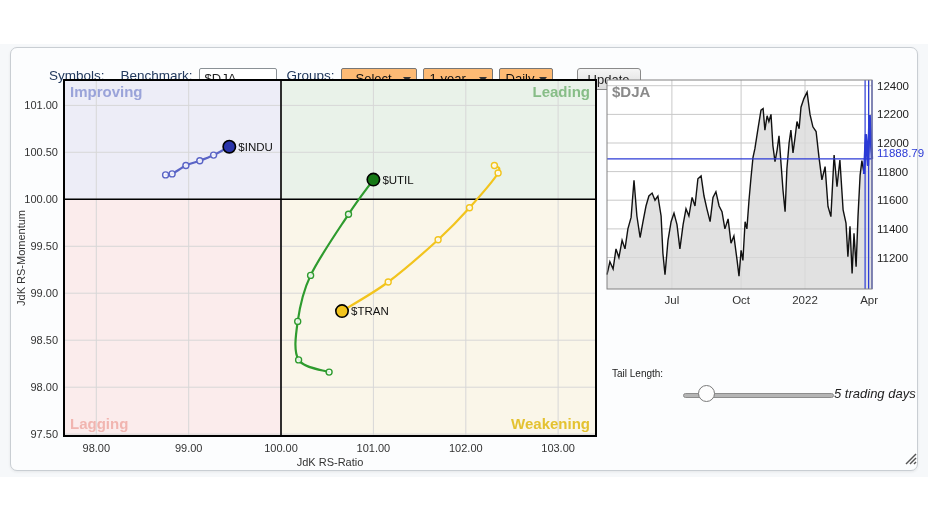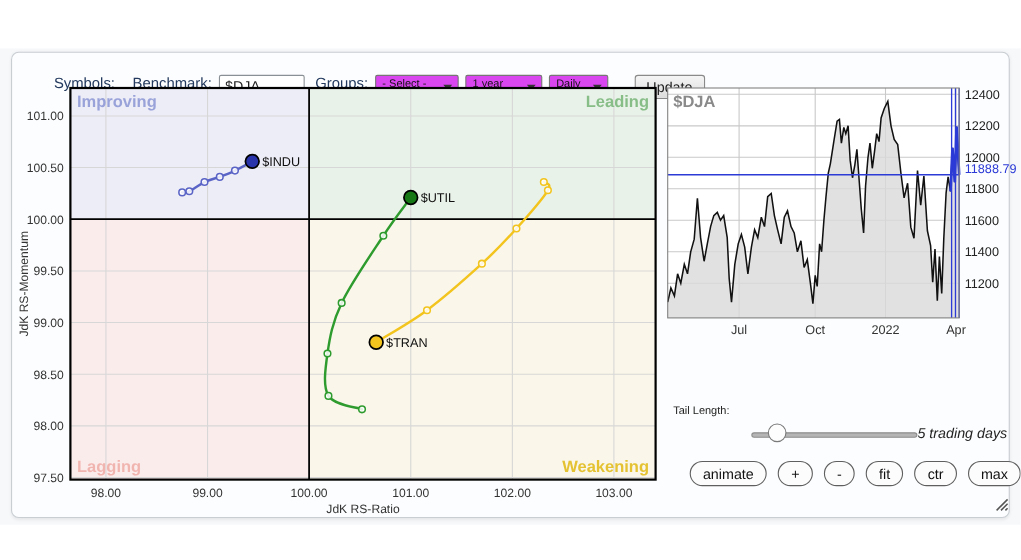--- a/index.html
+++ b/index.html
@@ -18,21 +18,21 @@
     box-shadow:0 1px 3px rgba(0,0,0,.07); }
 
   .toolbar { position:absolute; left:0; top:20px; width:100%; height:24px;
     display:flex; padding-left:38px; }
   .tb-label { font-size:13.5px; color:#233a5e; margin-right:6px; white-space:nowrap; }
   .tb-input { height:21px; border:1px solid #8a9196; border-radius:2px; background:#fff;
     font-family:"Liberation Sans",sans-serif; font-size:13px; color:#222; padding:0 5px; }
   #symbols-input { width:278px; }
   #benchmark-input { width:78px; margin-right:10px; }
   .tb-select { position:relative; height:21px; border:1px solid #767676; border-radius:2px;
-    background:#d946ef; font-size:10px; color:#111; padding:2px 18px 0 6px; margin-right:6px;
+    background:#fdba74; font-size:13px; color:#111; padding:2px 18px 0 6px; margin-right:6px;
     white-space:nowrap; cursor:default; }
   .caret { position:absolute; right:5px; top:8px; width:0; height:0;
     border-left:4px solid transparent; border-right:4px solid transparent; border-top:5px solid #333; }
   .update-btn { height:22px; margin-left:18px; padding:0 10px; font-family:"Liberation Sans",sans-serif;
     font-size:13px; color:#222; background:linear-gradient(#f5f5f5,#dcdcdc);
     border:1px solid #8a8a8a; border-radius:3px; cursor:pointer; }
 
   #rrg-svg  { position:absolute; left:0;  top:28px; }
   #price-svg{ position:absolute; left:590px; top:28px; overflow:visible; }
   svg text { font-family:"Liberation Sans", sans-serif; }
@@ -207,28 +207,20 @@
           <text x="268.1" y="228" text-anchor="middle">Apr</text>
         </g>
         <text x="11" y="21" font-size="15" font-weight="bold" fill="#8a8a8a">$DJA</text>
       </svg>
 
     <div class="tail-row-label">Tail Length:</div>
     <div class="slider-track"></div>
     <div class="slider-handle"></div>
     <div class="tail-row-value">5 trading days</div>
 
-    <div class="btn-row">
-      <button class="pill-btn">animate</button>
-      <button class="pill-btn">+</button>
-      <button class="pill-btn">-</button>
-      <button class="pill-btn">fit</button>
-      <button class="pill-btn">ctr</button>
-      <button class="pill-btn">max</button>
-    </div>
 
     <svg class="resize-handle" viewBox="0 0 18 18">
       <g stroke="#555" stroke-width="1.4">
         <line x1="16" y1="6" x2="6" y2="16"></line>
         <line x1="16" y1="10" x2="10" y2="16"></line>
         <line x1="16" y1="14" x2="14" y2="16"></line>
       </g>
     </svg>
 
   </div>

